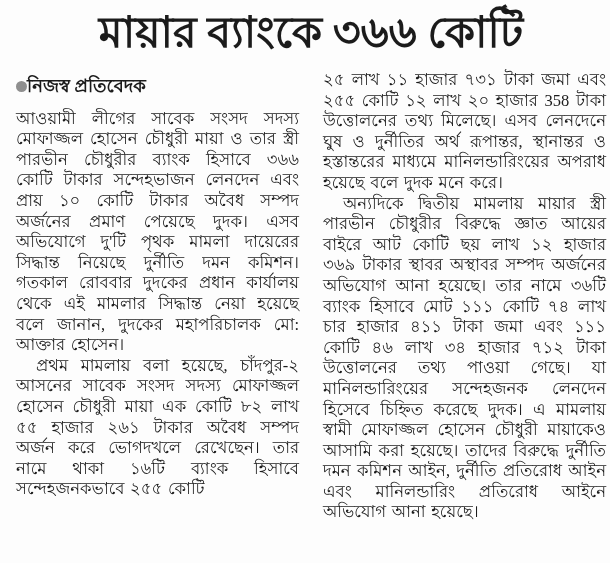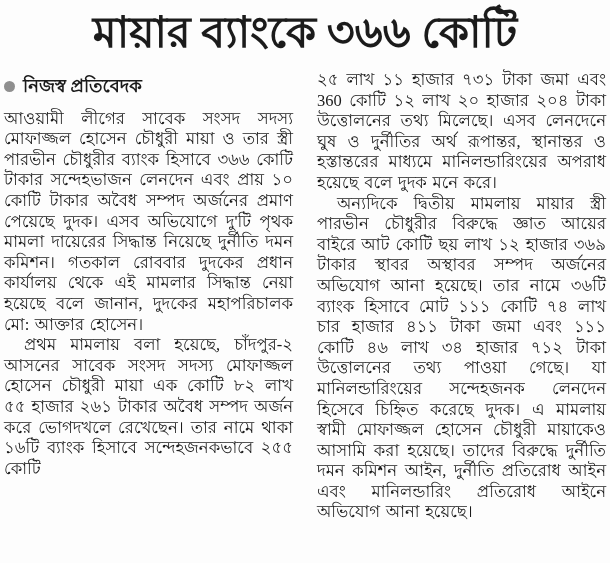--- a/index.html
+++ b/index.html
@@ -14,21 +14,21 @@
   }
   .page{
     position:relative;
     width:610px;
     height:563px;
     margin:0 auto;
     background:var(--background);
     color:var(--text);
     overflow:hidden;
     box-sizing:border-box;
-    padding:6px 4px 0 4px;
+    padding:6px 4px 0 16px;
   }
   .headline{
     margin:0;
     text-align:center;
     font-weight:bold;
     font-size:43px;
     line-height:54px;
     letter-spacing:0;
     color:var(--text);
   }
@@ -43,21 +43,20 @@
     flex:1;
     min-width:0;
     font-size:16.5px;
     line-height:20.6px;
     text-align:justify;
     color:var(--text);
   }
   .byline{
     display:flex;
     align-items:center;
-    gap:8px;
     font-weight:bold;
     font-size:18px;
     margin:6px 0 12px 0;
   }
   .bullet{
     width:11px;
     height:11px;
     border-radius:50%;
     background:var(--bullet);
     flex:0 0 auto;
@@ -84,19 +83,19 @@
     <div class="col">
       <div class="byline">
         <span class="bullet"></span>
         <span>নিজস্ব প্রতিবেদক</span>
       </div>
       <p class="body-para">আওয়ামী লীগের সাবেক সংসদ সদস্য মোফাজ্জল হোসেন চৌধুরী মায়া ও তার স্ত্রী পারভীন চৌধুরীর ব্যাংক হিসাবে ৩৬৬ কোটি টাকার সন্দেহভাজন লেনদেন এবং প্রায় ১০ কোটি টাকার অবৈধ সম্পদ অর্জনের প্রমাণ পেয়েছে দুদক। এসব অভিযোগে দু'টি পৃথক মামলা দায়েরের সিদ্ধান্ত নিয়েছে দুর্নীতি দমন কমিশন। গতকাল রোববার দুদকের প্রধান কার্যালয় থেকে এই মামলার সিদ্ধান্ত নেয়া হয়েছে বলে জানান, দুদকের মহাপরিচালক মো: আক্তার হোসেন।</p>
       <p class="body-para indent">প্রথম মামলায় বলা হয়েছে, চাঁদপুর-২ আসনের সাবেক সংসদ সদস্য মোফাজ্জল হোসেন চৌধুরী মায়া এক কোটি ৮২ লাখ ৫৫ হাজার ২৬১ টাকার অবৈধ সম্পদ অর্জন করে ভোগদখলে রেখেছেন। তার নামে থাকা ১৬টি ব্যাংক হিসাবে সন্দেহজনকভাবে ২৫৫ কোটি</p>
     </div>
 
     <div class="col">
-      <p class="body-para">২৫ লাখ ১১ হাজার ৭৩১ টাকা জমা এবং 360 কোটি ১২ লাখ ২০ হাজার ২০৪ টাকা উত্তোলনের তথ্য মিলেছে। এসব লেনদেনে ঘুষ ও দুর্নীতির অর্থ রূপান্তর, স্থানান্তর ও হস্তান্তরের মাধ্যমে মানিলন্ডারিংয়ের অপরাধ হয়েছে বলে দুদক মনে করে।</p>
+      <p class="body-para">২৫ লাখ ১১ হাজার ৭৩১ টাকা জমা এবং ২৫৫ কোটি ১২ লাখ ২০ হাজার 358 টাকা উত্তোলনের তথ্য মিলেছে। এসব লেনদেনে ঘুষ ও দুর্নীতির অর্থ রূপান্তর, স্থানান্তর ও হস্তান্তরের মাধ্যমে মানিলন্ডারিংয়ের অপরাধ হয়েছে বলে দুদক মনে করে।</p>
       <p class="body-para indent">অন্যদিকে দ্বিতীয় মামলায় মায়ার স্ত্রী পারভীন চৌধুরীর বিরুদ্ধে জ্ঞাত আয়ের বাইরে আট কোটি ছয় লাখ ১২ হাজার ৩৬৯ টাকার স্থাবর অস্থাবর সম্পদ অর্জনের অভিযোগ আনা হয়েছে। তার নামে ৩৬টি ব্যাংক হিসাবে মোট ১১১ কোটি ৭৪ লাখ চার হাজার ৪১১ টাকা জমা এবং ১১১ কোটি ৪৬ লাখ ৩৪ হাজার ৭১২ টাকা উত্তোলনের তথ্য পাওয়া গেছে। যা মানিলন্ডারিংয়ের সন্দেহজনক লেনদেন হিসেবে চিহ্নিত করেছে দুদক। এ মামলায় স্বামী মোফাজ্জল হোসেন চৌধুরী মায়াকেও আসামি করা হয়েছে। তাদের বিরুদ্ধে দুর্নীতি দমন কমিশন আইন, দুর্নীতি প্রতিরোধ আইন এবং মানিলন্ডারিং প্রতিরোধ আইনে অভিযোগ আনা হয়েছে।</p>
     </div>
 
   </div>
 
 </div>
 
 </body></html>

